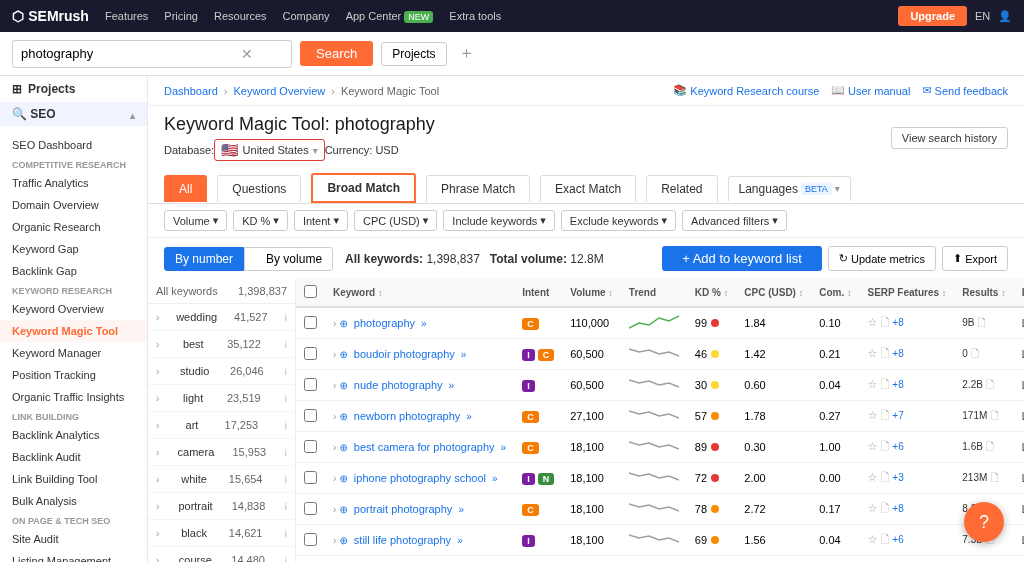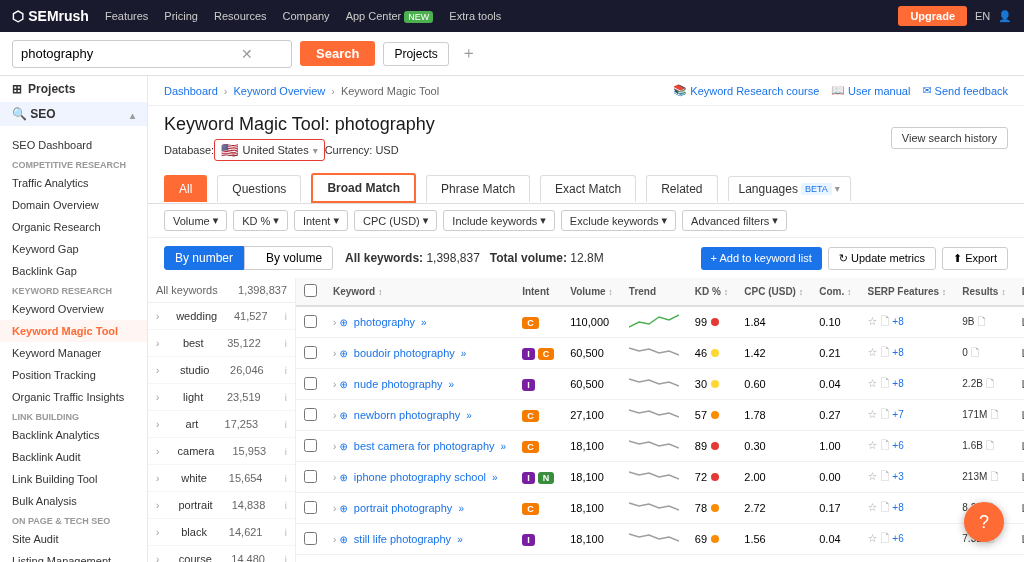--- a/index.html
+++ b/index.html
@@ -30,21 +30,21 @@
       height: 44px;
       display: flex;
       align-items: center;
       padding: 0 12px;
       gap: 8px;
       border-bottom: 1px solid #e0e0e0;
     }
     .search-input-wrap { display: flex; align-items: center; border: 1px solid #ccc; border-radius: 3px; padding: 0 8px; height: 28px; min-width: 280px; background: white; }
     .search-input { border: none; outline: none; font-size: 13px; width: 220px; }
     .search-clear { color: #999; cursor: pointer; font-size: 14px; }
-    .search-btn { background: #ff6b35; color: white; border: none; padding: 5px 16px; border-radius: 3px; cursor: pointer; font-size: 13px; font-weight: bold; }
+    .search-btn { background: #ff6b35; color: white; border: none; padding: 5px 16px; border-radius: 3px; cursor: pointer; font-size: 13px; font-weight: normal; }
     .projects-btn { border: 1px solid #ccc; background: white; padding: 4px 10px; border-radius: 3px; cursor: pointer; font-size: 12px; }
     .add-tab { color: #999; cursor: pointer; font-size: 16px; margin-left: 4px; }
 
     
     .layout { display: flex; height: calc(562px - 76px); }
 
     
     .sidebar { width: 148px; background: white; border-right: 1px solid #e8e8e8; overflow-y: auto; flex-shrink: 0; }
     .sidebar-section { padding: 8px 0; }
     .sidebar-section-title { font-size: 9px; color: #999; font-weight: bold; padding: 4px 12px 2px; text-transform: uppercase; }
@@ -89,21 +89,21 @@
     
     .table-controls { padding: 8px 16px; background: white; display: flex; align-items: center; justify-content: space-between; }
     .by-buttons { display: flex; gap: 0; }
     .by-btn { padding: 4px 10px; font-size: 12px; cursor: pointer; border: 1px solid #ccc; background: white; }
     .by-btn:first-child { border-radius: 3px 0 0 3px; }
     .by-btn:last-child { border-radius: 0 3px 3px 0; padding-left: 21px; }
     .by-btn.active { background: #1a73e8; color: white; border-color: #1a73e8; }
     .total-info { font-size: 12px; color: #333; }
     .total-info strong { color: #333; }
     .action-buttons { display: flex; gap: 6px; }
-    .add-keyword-btn { background: #1a73e8; color: white; border: none; padding: 5px 10px; border-radius: 3px; cursor: pointer; font-size: 11px; display: flex; align-items: center; gap: 3px; }
+    .add-keyword-btn { background: #1a73e8; color: white; border: none; padding: 5px 20px; border-radius: 3px; cursor: pointer; font-size: 13px; display: flex; align-items: center; gap: 3px; }
     .update-btn, .export-btn { border: 1px solid #ccc; background: white; padding: 4px 10px; border-radius: 3px; cursor: pointer; font-size: 11px; display: flex; align-items: center; gap: 3px; }
 
     
     .content-area { display: flex; }
     .left-panel { width: 148px; background: white; border-right: 1px solid #eee; padding: 0; flex-shrink: 0; }
     .left-panel-header { padding: 6px 8px; display: flex; align-items: center; justify-content: space-between; font-size: 11px; color: #666; border-bottom: 1px solid #eee; }
     .left-panel-item { padding: 6px 8px; display: flex; align-items: center; justify-content: space-between; border-bottom: 1px solid #f5f5f5; cursor: pointer; font-size: 11px; }
     .left-panel-item .kw { color: #333; }
     .left-panel-item .count { color: #666; }
     .expand-icon { color: #999; font-size: 10px; }

